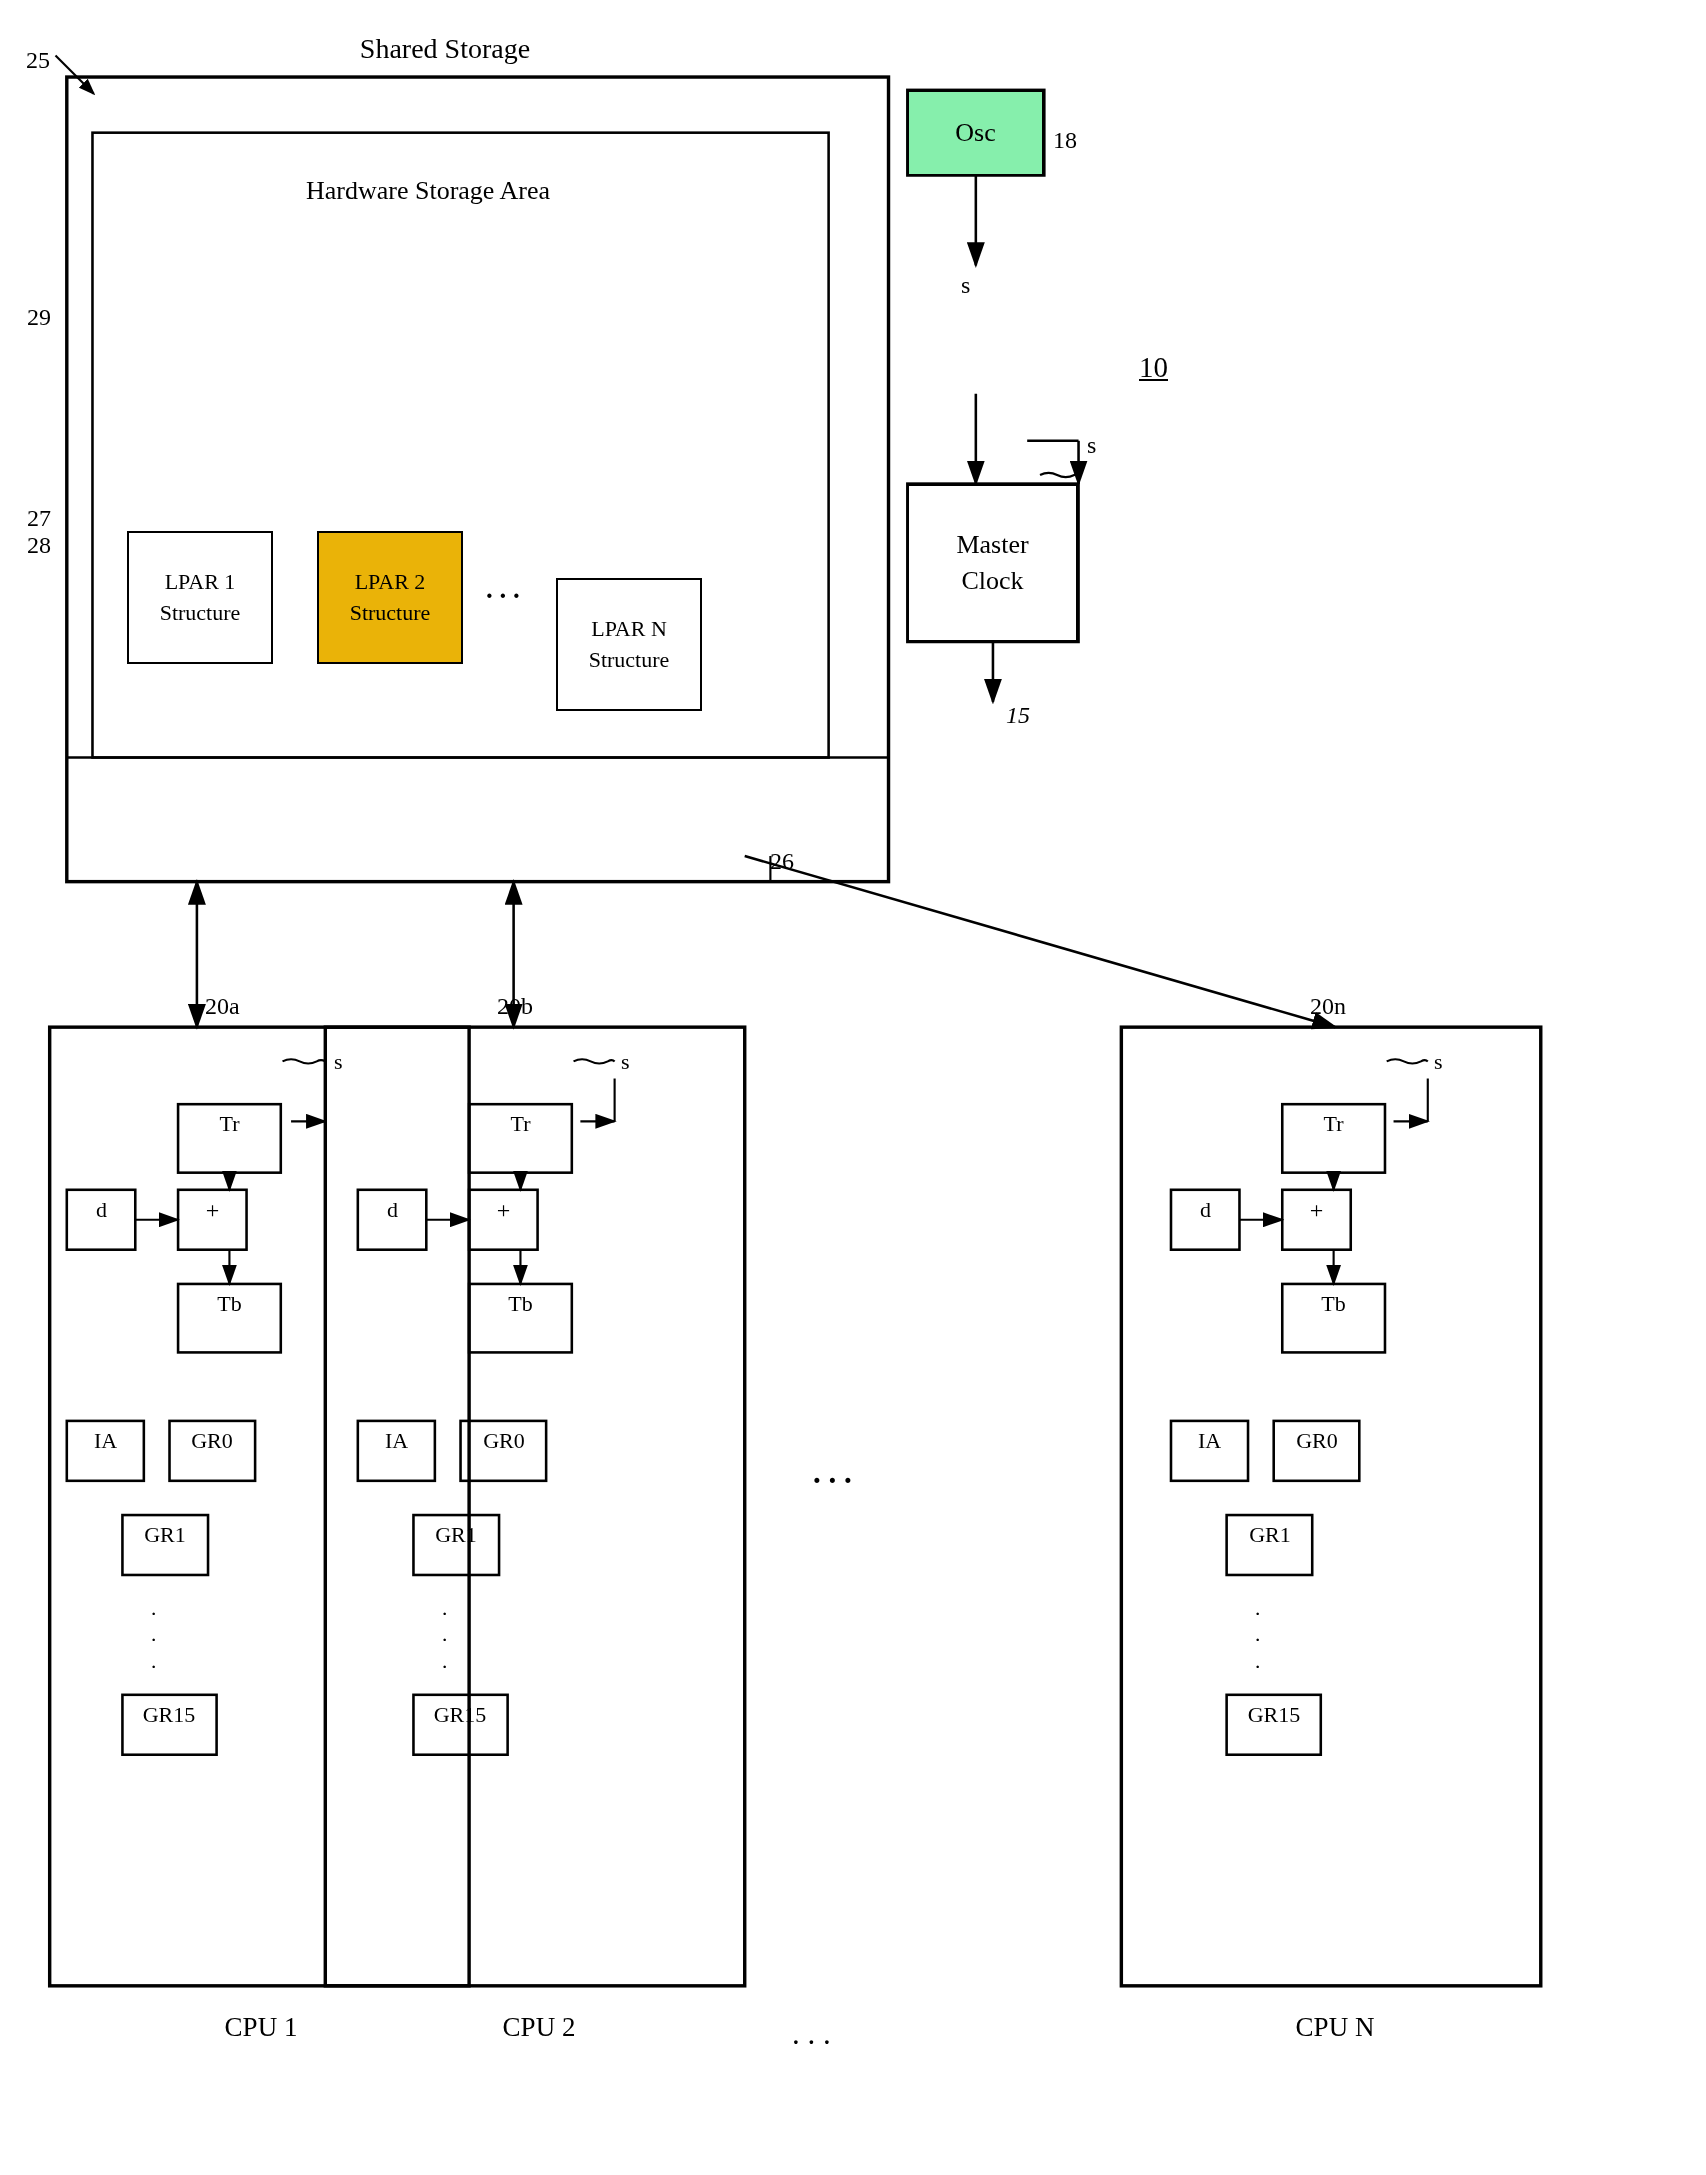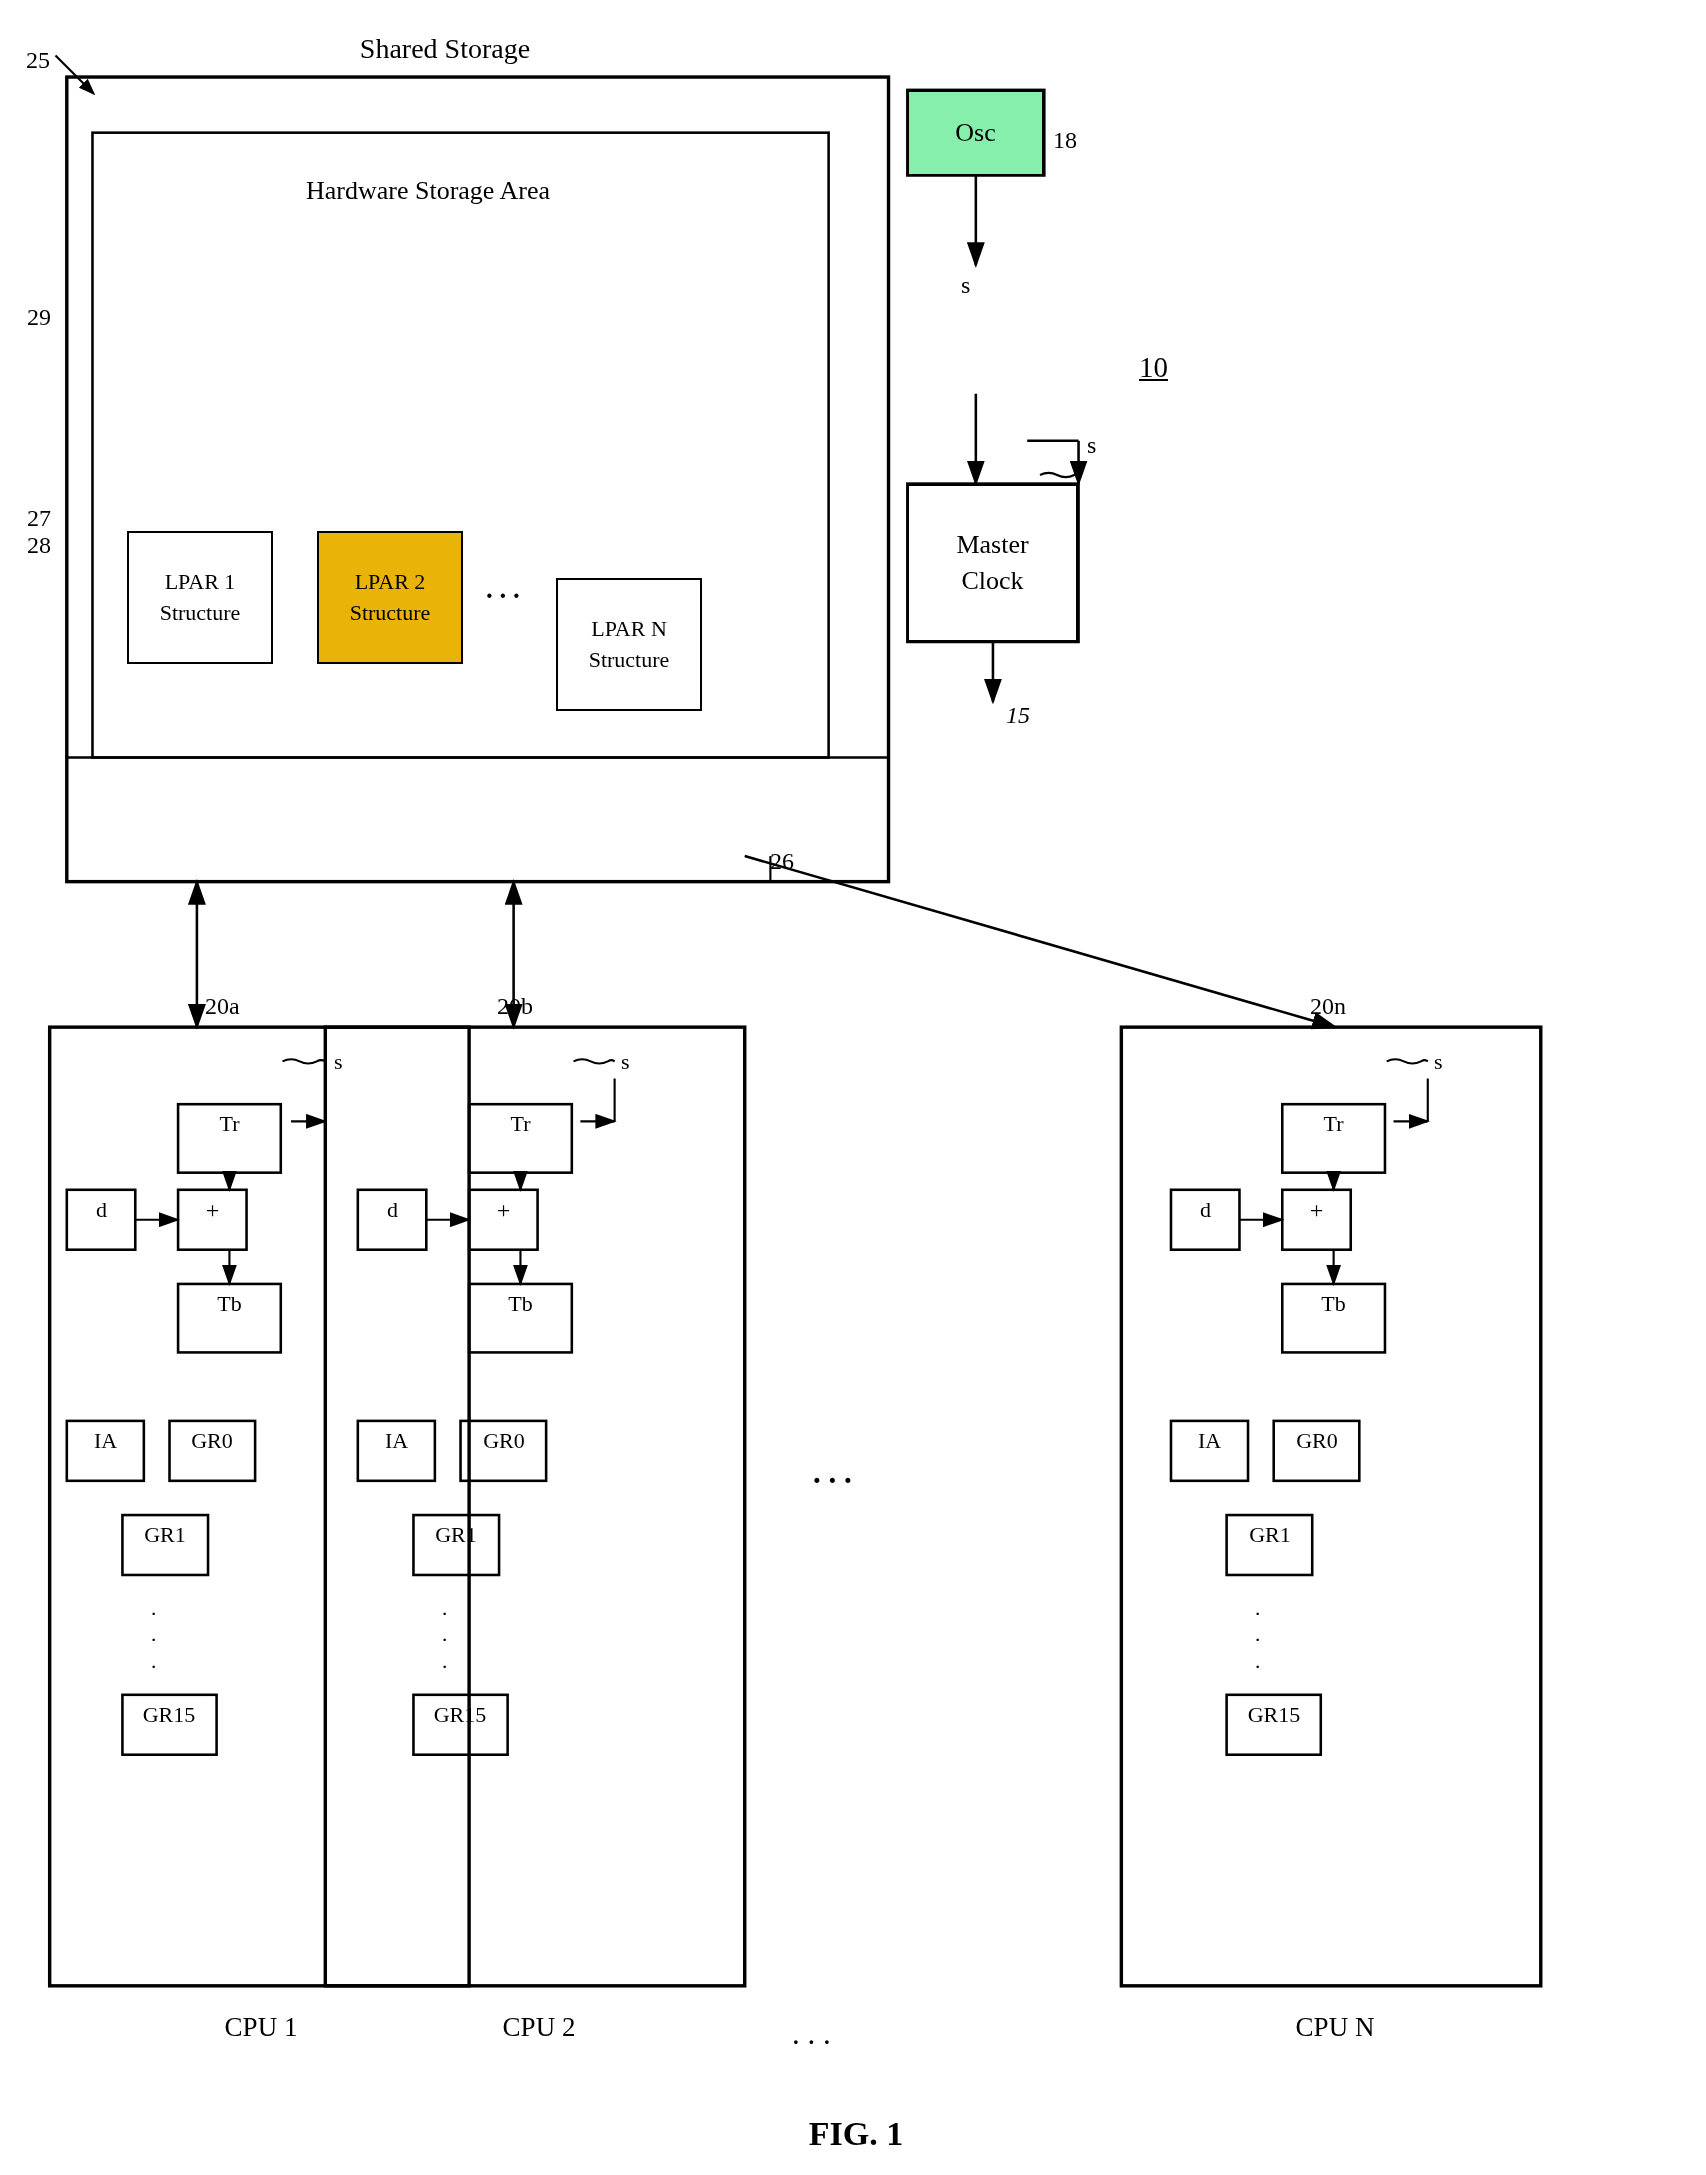--- a/index.html
+++ b/index.html
@@ -250,16 +250,15 @@
   <div style="position:absolute;top:1522px;left:1233px;font-size:22px;width:74px;text-align:center;">GR1</div>
   <div style="position:absolute;top:1601px;left:1254px;font-size:22px;line-height:1.2;">·<br>·<br>·</div>
   <div style="position:absolute;top:1702px;left:1233px;font-size:22px;width:82px;text-align:center;">GR15</div>
 
   <div style="position:absolute;top:2012px;left:77px;font-size:27px;width:368px;text-align:center;">CPU 1</div>
   <div style="position:absolute;top:2012px;left:355px;font-size:27px;width:368px;text-align:center;">CPU 2</div>
   <div style="position:absolute;top:2012px;left:1151px;font-size:27px;width:368px;text-align:center;">CPU N</div>
 
   <div style="position:absolute;top:2016px;left:792px;font-size:31px;">. . .</div>
 
-  <div style="position:absolute;top:2115px;left:599px;font-size:34px;font-weight:bold;width:514px;text-align:center;">FIG. 1</div>
 
 </div>
 
 
 </body></html>

